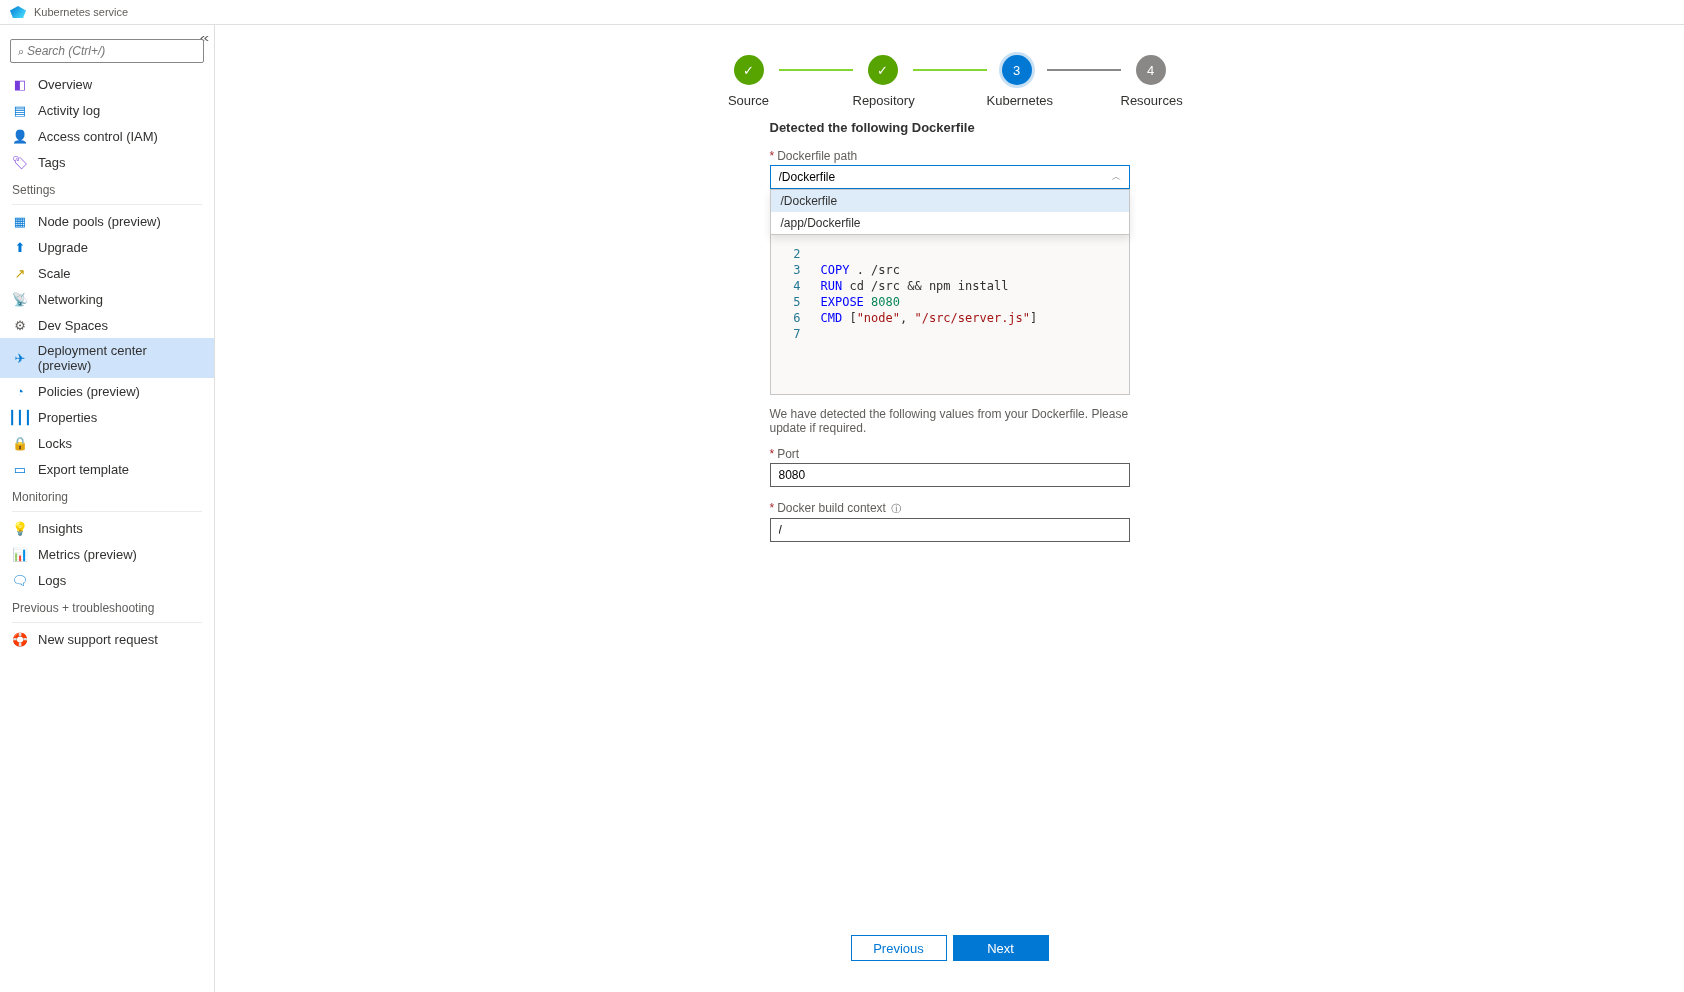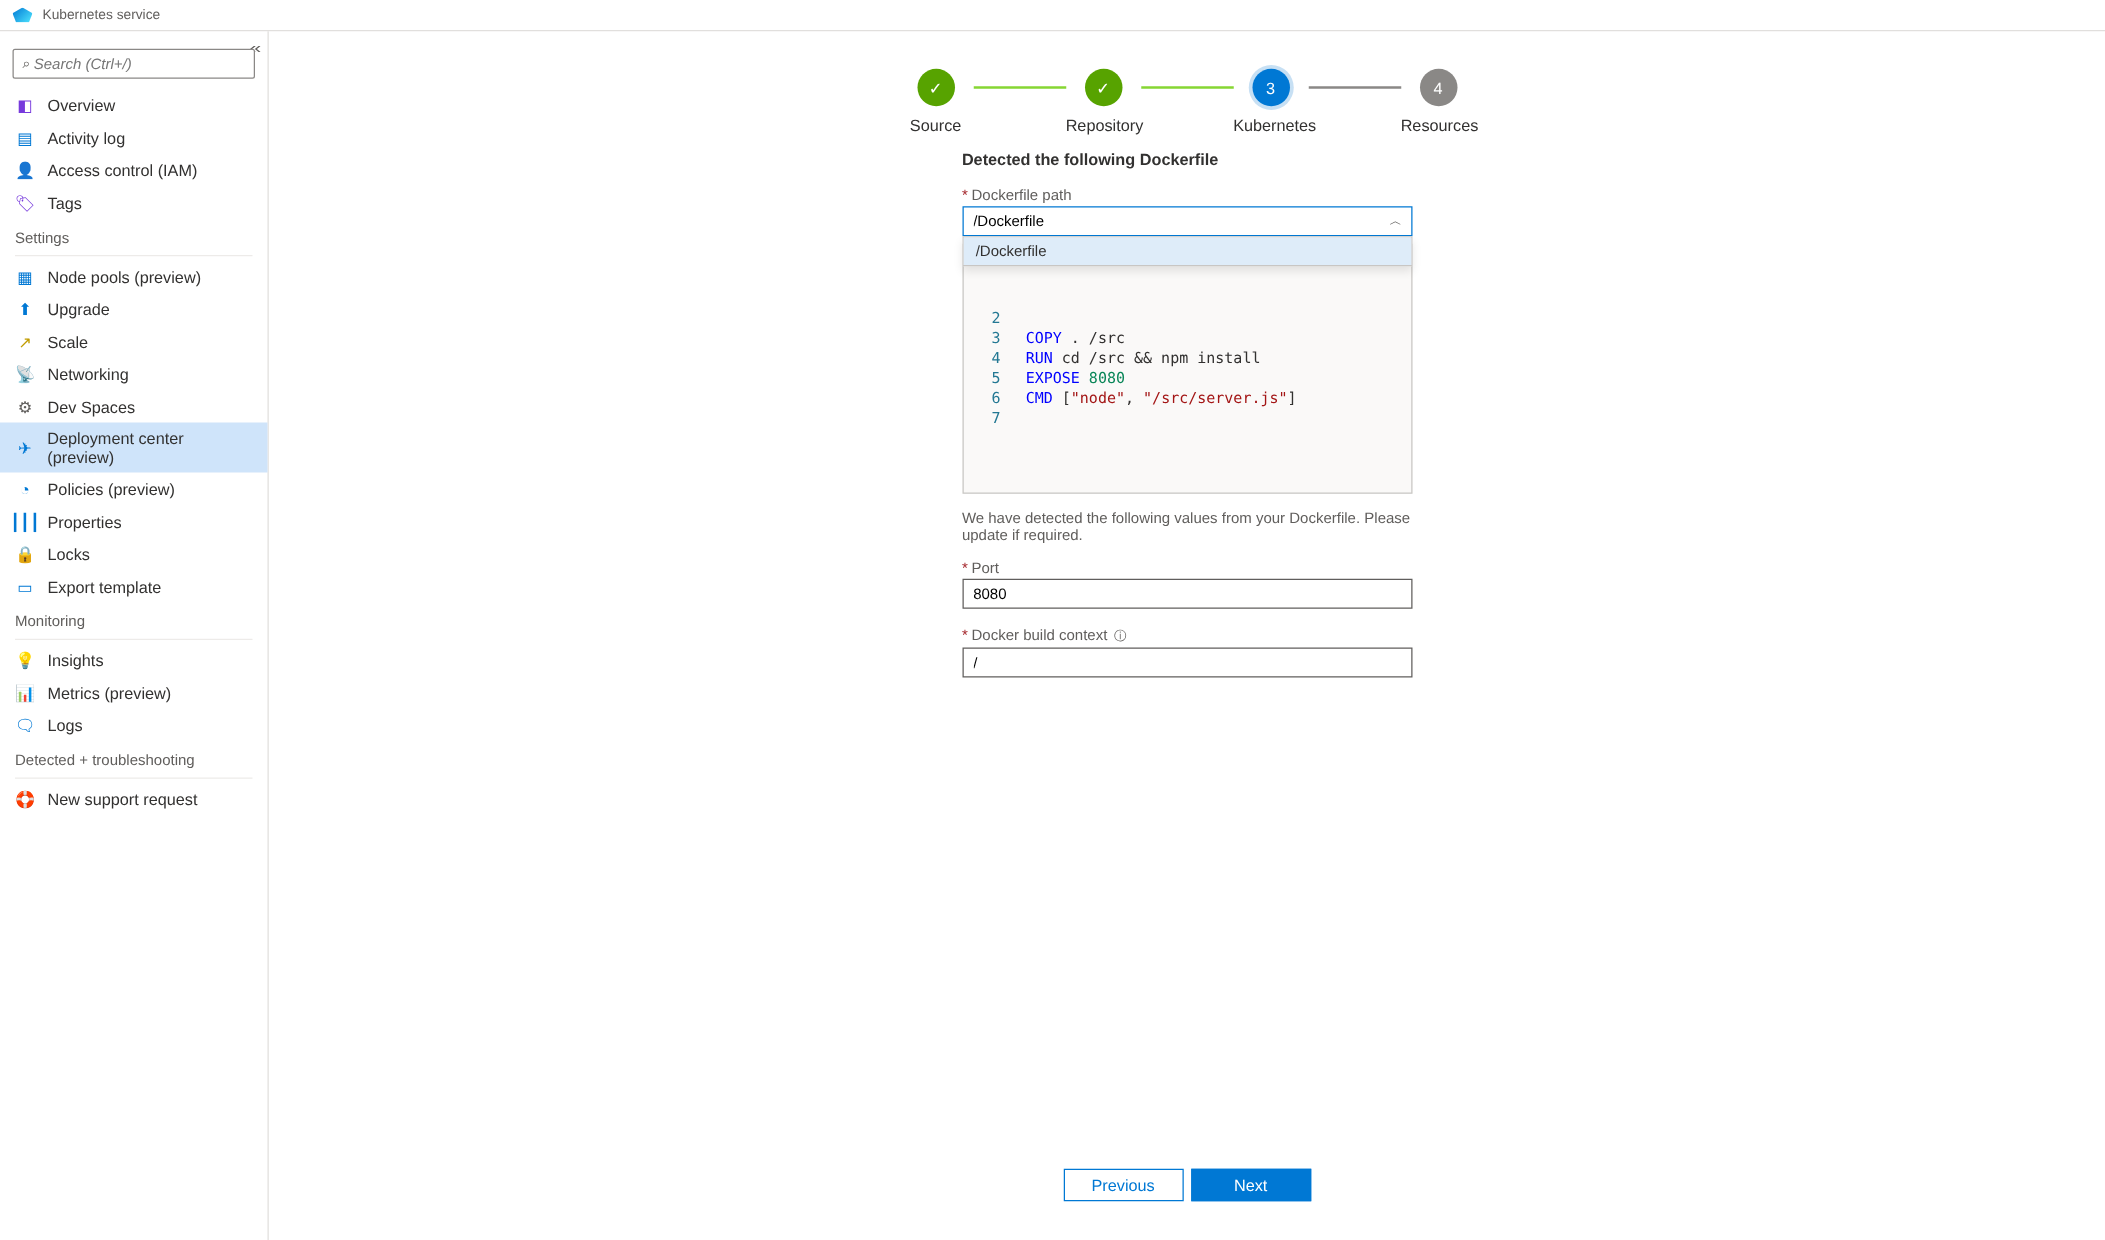--- a/index.html
+++ b/index.html
@@ -305,21 +305,21 @@
           <span>Insights</span>
         </div>
         <div class="nav-item">
           <span class="nav-icon" style="color: rgb(0, 120, 212);">📊</span>
           <span>Metrics (preview)</span>
         </div>
         <div class="nav-item">
           <span class="nav-icon" style="color: rgb(0, 120, 212);">🗨</span>
           <span>Logs</span>
         </div>
-        <div class="nav-section-label">Detected + troubleshooting</div>
+        <div class="nav-section-label">Previous + troubleshooting</div>
         <div class="nav-divider"></div>
         <div class="nav-item">
           <span class="nav-icon" style="color: rgb(0, 120, 212);">🛟</span>
           <span>New support request</span>
         </div>
       </div>
   </div>
 
   <div class="main">
 
@@ -348,20 +348,21 @@
 
     <div class="form-area">
       <div class="sub-heading">Detected the following Dockerfile</div>
 
       <div class="field-label"><span class="req">*</span><span>Dockerfile path</span></div>
       <div class="combo">
         <input type="text" class="combo-input" value="/Dockerfile" style="">
         <span class="combo-caret">︿</span>
         <div class="dropdown-pop" id="dd-pop">
             <div class="dd-item hl">/Dockerfile</div>
+            <div class="dd-item">/app/Dockerfile</div>
           </div>
       </div>
 
       <div class="code-block" id="code-block">
           <div class="code-line">
             <span class="ln">2</span>
             <span></span>
           </div>
           <div class="code-line">
             <span class="ln">3</span>

